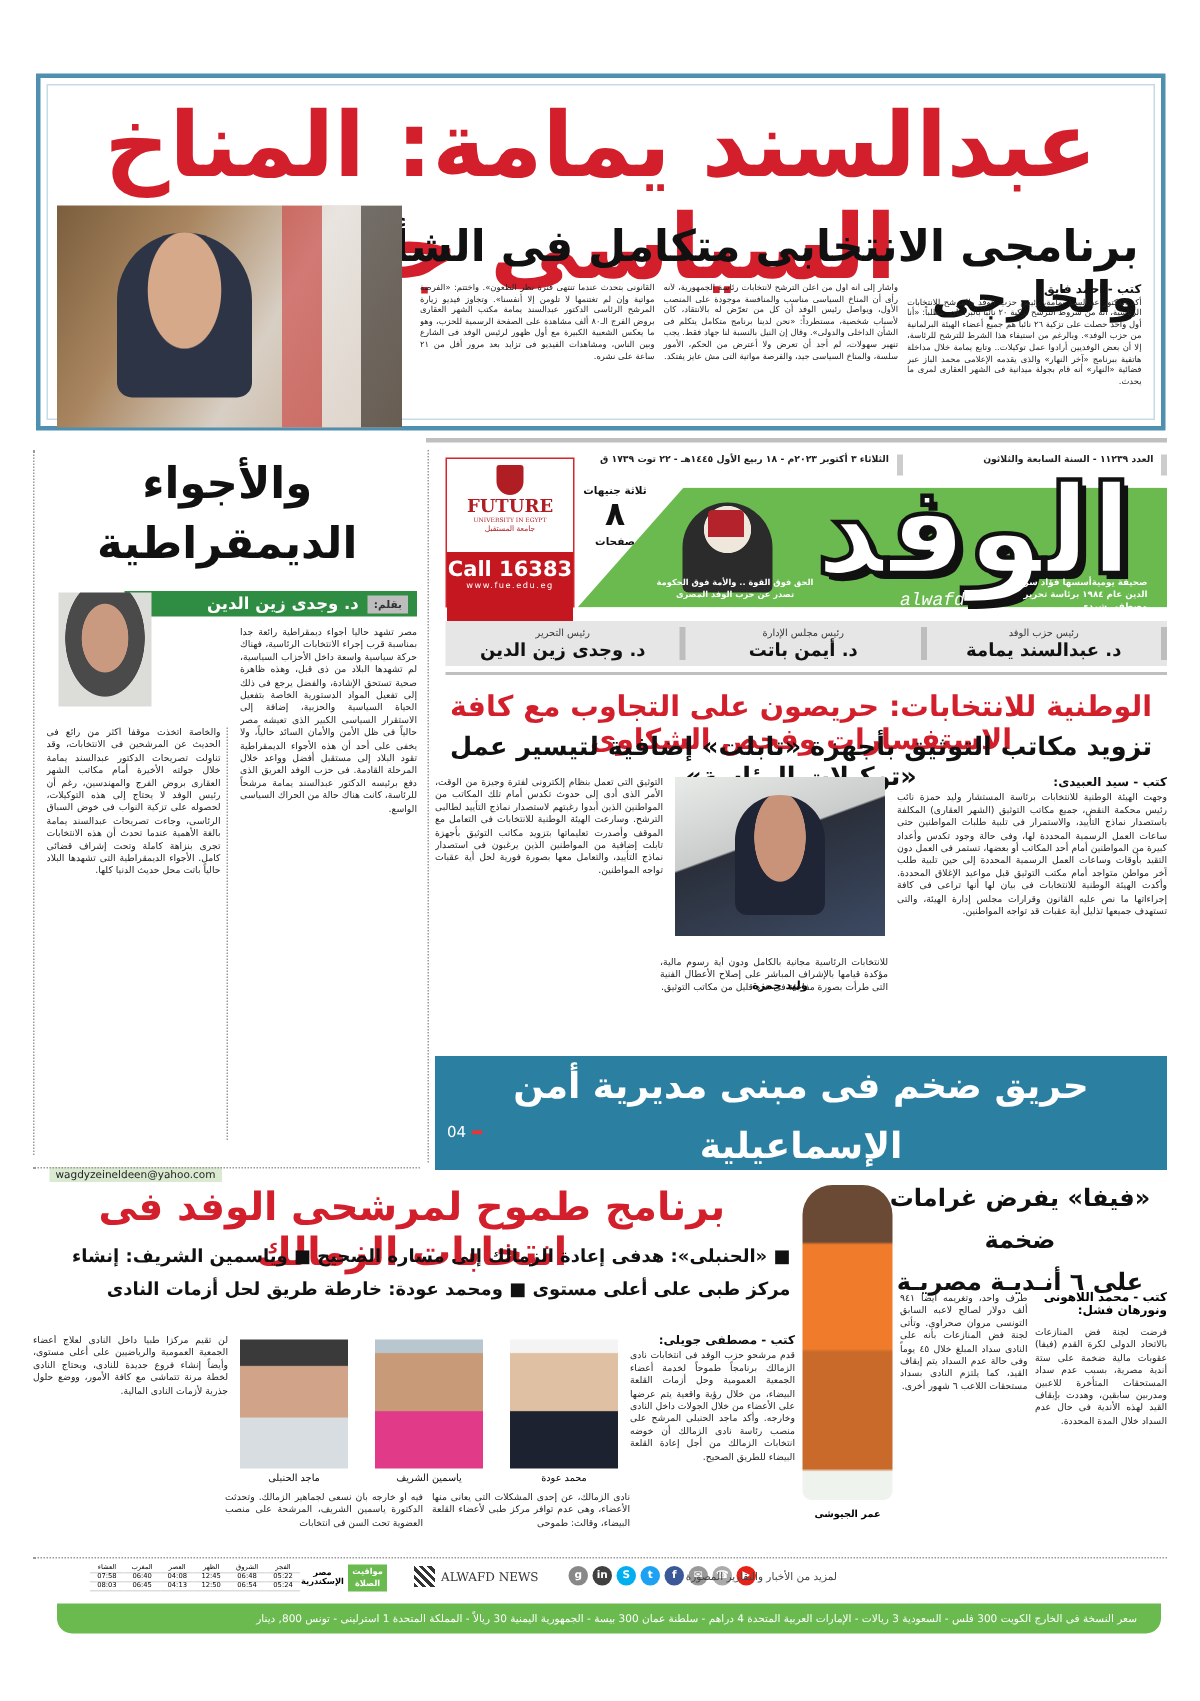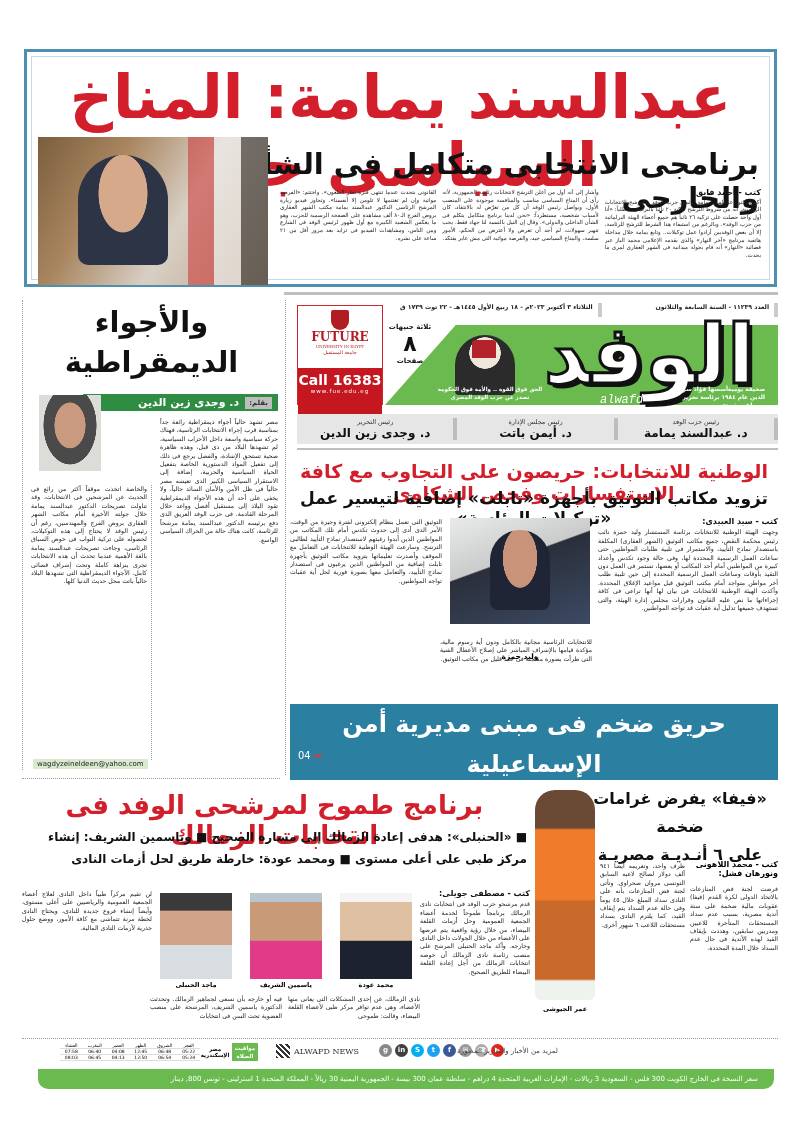--- a/index.html
+++ b/index.html
@@ -49,21 +49,21 @@
   #staff-rule { left: 297px; right: 22px; top: 448px; height: 2px; background: #bfbfbf; }
 
   
   #left-col { left: 22px; top: 300px; width: 258px; height: 470px; border-left: 1px dotted #9a9a9a; padding-left: 8px; }
   #op-title { position: absolute; left: 0; right: 0; top: 2px; text-align: center; font-size: 29px; font-weight: bold; line-height: 40px; color: #111; }
   #op-author-bar { position: absolute; left: 60px; right: 2px; top: 94px; height: 17px; background: #2e8c43; color: #fff; font-weight: bold; font-size: 11px; padding-right: 6px; display: flex; align-items: center; }
   #op-author-bar .by { background: #bdbdbd; color: #333; font-size: 7px; padding: 2px 4px; margin-left: 6px; }
   #op-photo { position: absolute; left: 16px; top: 95px; width: 62px; height: 76px; background: radial-gradient(ellipse at 50% 40%, #c99a80 0 35%, #4a4a4a 36% 60%, #dcdcd8 61%); }
   #op-body-right { position: absolute; right: 2px; top: 118px; width: 118px; height: 340px; }
   #op-body-left { position: absolute; left: 8px; top: 185px; width: 116px; height: 290px; }
-  #op-email { position: absolute; left: 10px; top: 459px; background: #d9ead0; font-size: 7px; color: #222; padding: 1px 4px; direction: ltr; }
+  #op-email { position: absolute; left: 10px; top: 478px; background: #d9ead0; font-size: 7px; color: #222; padding: 1px 4px; direction: ltr; }
 
   
   #wataniya-head { left: 290px; right: 22px; top: 460px; text-align: center; font-size: 19px; font-weight: bold; color: #d21f2b; }
   #wataniya-sub { left: 290px; right: 22px; top: 488px; text-align: center; font-size: 17px; font-weight: bold; color: #111; }
   #wataniya-photo { left: 450px; top: 518px; width: 140px; height: 106px; background: linear-gradient(160deg,#e8ebe8,#c9ccca 40%,#2a2f3a 41%,#3c4a63 100%); }
   #wataniya-caption { left: 450px; top: 652px; width: 140px; text-align: center; font-size: 7.5px; font-weight: bold; }
   #w-col1 { left: 598px; top: 518px; width: 180px; height: 150px; }
   #w-col2 { left: 440px; top: 638px; width: 152px; height: 30px; }
   #w-col3 { left: 290px; top: 518px; width: 152px; height: 150px; }
 
@@ -71,21 +71,21 @@
   #fire { left: 290px; right: 22px; top: 704px; height: 76px; background: #2b7fa0; color: #fff; text-align: center; }
   #fire-head { font-size: 24px; font-weight: bold; line-height: 40px; }
   #fire-sub { font-size: 15px; font-weight: bold; line-height: 26px; }
   #fire-page { position: absolute; left: 8px; top: 46px; font-size: 10px; direction: ltr; }
 
   
   #zam-head { left: 22px; top: 790px; width: 505px; text-align: center; font-size: 26px; font-weight: bold; color: #d21f2b; }
   #zam-sub { left: 22px; top: 826px; width: 505px; font-size: 12px; font-weight: bold; color: #111; text-align: right; line-height: 22px; }
   .cand { position: absolute; top: 893px; width: 72px; height: 98px; }
   .cand .ph { width: 72px; height: 86px; }
-  .cand .nm { font-size: 6.5px; font-weight: bold; text-align: center; margin-top: 2px; }
+  .cand .nm { font-size: 6.5px; font-weight: normal; text-align: center; margin-top: 2px; }
   #zam-text1 { left: 420px; top: 890px; width: 110px; height: 140px; }
   #zam-text2 { left: 22px; top: 890px; width: 130px; height: 145px; }
   #zam-text3 { left: 150px; top: 995px; width: 270px; height: 40px; display: flex; gap: 6px; }
   #zam-text3 .body-text { flex: 1; }
 
   
   #fifa-head { left: 580px; top: 785px; width: 200px; text-align: center; font-size: 16px; font-weight: bold; line-height: 28px; color: #111; }
   #fifa-player { left: 535px; top: 790px; width: 60px; height: 210px; background: linear-gradient(180deg,#6b4a35 0 18%,#f07c2b 19% 52%,#c96a2a 53% 90%,#eef3ee 91%); border-radius: 20px 20px 6px 6px; }
   #fifa-player-name { left: 540px; top: 1005px; width: 50px; font-size: 6.5px; font-weight: bold; text-align: center; }
   #fifa-byline { left: 690px; top: 860px; width: 88px; font-size: 8px; font-weight: bold; text-align: right; }

